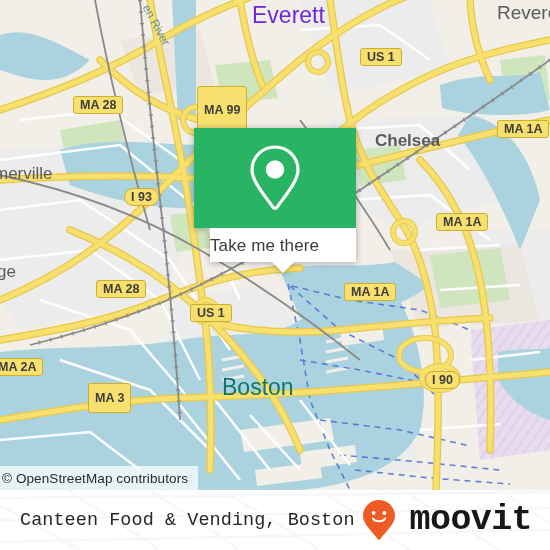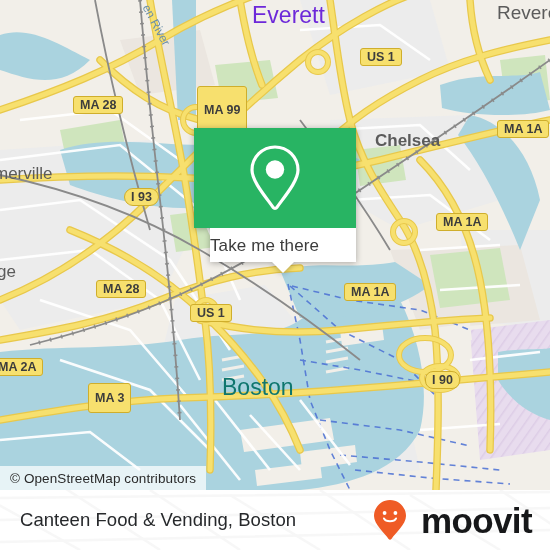--- a/index.html
+++ b/index.html
@@ -33,21 +33,21 @@
   .map svg { display: block; }
 
   
   .attribution {
     position: absolute;
     left: 0;
     top: 466px;
     height: 24px;
     display: flex;
     align-items: center;
-    padding: 0 10px 0 10px;
+    padding: 0 10px 0 2px;
     background: rgba(255,255,255,0.72);
     color: #2a2a2a;
     font-size: 13.5px;
     letter-spacing: 0.1px;
     white-space: nowrap;
     z-index: 6;
   }
 
   
   .popup {
@@ -101,20 +101,21 @@
     width: 550px;
     height: 60px;
     background: #ffffff;
     display: flex;
     align-items: center;
     justify-content: space-between;
     padding: 0 18px 0 20px;
     box-sizing: border-box;
     overflow: hidden;
     z-index: 10;
+    font-family: Liberation Mono, monospace;
   }
   .footer-bg {
     position: absolute;
     left: 0; top: 0;
     width: 550px; height: 60px;
     opacity: 0.30;
     pointer-events: none;
   }
   .footer-title {
     position: relative;

